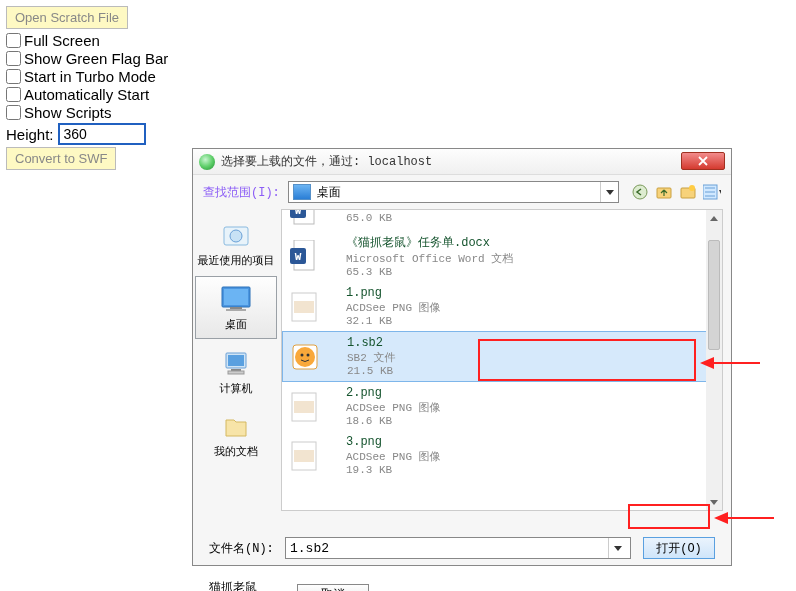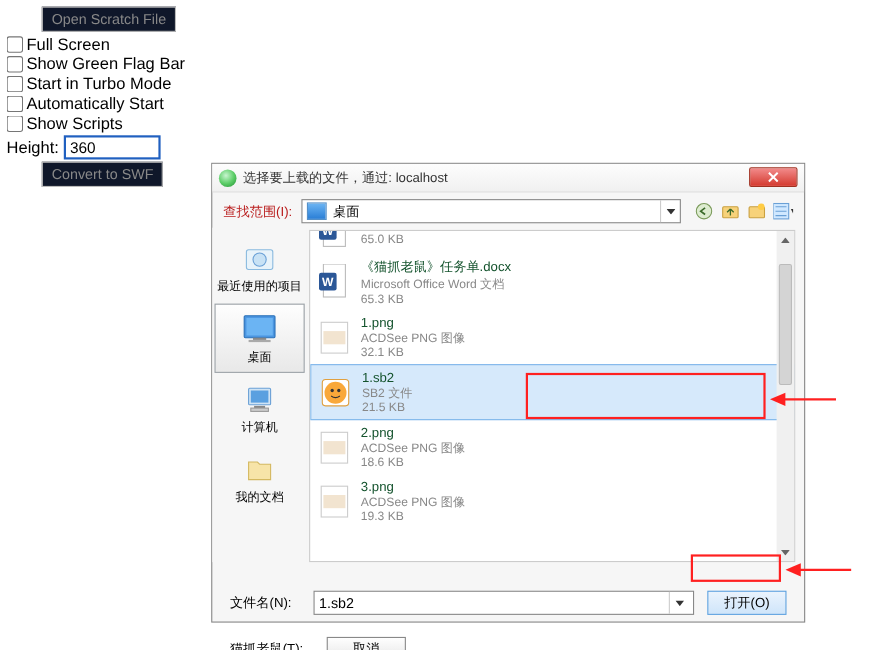--- a/index.html
+++ b/index.html
@@ -1,55 +1,55 @@
 <!DOCTYPE html>
 <html><head>
   <meta charset="utf-8">
   <style>
     * { box-sizing: border-box; margin: 0; padding: 0; }
     body { font-family: "Microsoft YaHei", Arial, sans-serif; font-size: 13px; background: #fff; width: 796px; height: 591px; position: relative; }
     
     
     .left-panel { position: absolute; left: 6px; top: 6px; width: 230px; }
-    .btn-gray { display: inline-block; background: #0f172a; color: #888; padding: 3px 8px; border: 1px solid #bbb; margin-bottom: 2px; cursor: default; margin-left: 32px; }
+    .btn-gray { display: inline-block; background: #fef9c3; color: #888; padding: 3px 8px; border: 1px solid #bbb; margin-bottom: 2px; cursor: default; }
     .checkbox-row { display: flex; align-items: center; margin: 1px 0; }
     .checkbox-row input[type="checkbox"] { width: 15px; height: 15px; margin-right: 3px; }
     .checkbox-row label { font-size: 15px; }
     .dim-row { display: flex; align-items: center; margin: 2px 0; }
     .dim-row span { font-size: 15px; margin-right: 4px; }
     .dim-row input[type="text"] { width: 88px; border: 2px solid #2060c0; padding: 1px 4px; font-size: 14px; }
     
     
-    .dialog { position: absolute; left: 192px; top: 148px; width: 540px; height: 418px; border: 1px solid #888; background: #f6f6f6; }
+    .dialog { position: absolute; left: 192px; top: 148px; width: 540px; height: 418px; border: 1px solid #888; background: #f6f6f6; font-family: Liberation Mono, monospace; }
     .titlebar { height: 26px; display: flex; align-items: center; padding: 0 6px; background: linear-gradient(#fdfdfd,#f0f0f0); border-bottom: 1px solid #ddd; position: relative; }
     .titlebar-icon { width: 16px; height: 16px; border-radius: 50%; background: radial-gradient(circle at 40% 35%, #c8f5d0 0%, #5fcf6a 50%, #2a9b3a 90%); margin-right: 6px; }
     .titlebar-text { font-size: 12px; color: #333; }
     .close-btn { position: absolute; right: 6px; top: 3px; width: 44px; height: 18px; background: linear-gradient(#f28b8b,#d43a2f); border: 1px solid #a03020; border-radius: 2px; display: flex; align-items: center; justify-content: center; }
     .close-btn svg { width: 10px; height: 10px; }
     
     .lookup-row { display: flex; align-items: center; padding: 6px 10px 4px; }
-    .lookup-label { font-size: 12px; color: #b91c1c; margin-right: 8px; }
+    .lookup-label { font-size: 12px; color: #8b5cf6; margin-right: 8px; }
     .lookup-select { flex: 1; display: flex; align-items: center; border: 1px solid #888; background: #fff; height: 22px; }
     .lookup-select .sel-icon { width: 18px; height: 16px; background: linear-gradient(#6bb4f3,#2a7ed6); margin: 0 4px; border: 1px solid #5590c8; }
     .lookup-select .sel-text { flex: 1; font-size: 12px; padding-left: 2px; }
     .lookup-select .sel-arrow { width: 18px; height: 20px; border-left: 1px solid #ccc; display: flex; align-items: center; justify-content: center; }
     .toolbar-icons { display: flex; gap: 6px; margin-left: 12px; }
     .ticon { width: 18px; height: 18px; display: flex; align-items: center; justify-content: center; }
     
     .browser-body { display: flex; height: 304px; }
     .sidebar { width: 86px; background: #f6f6f6; padding: 4px 2px; }
     .sidebar-item { display: flex; flex-direction: column; align-items: center; padding: 6px 2px; margin: 2px 0; cursor: pointer; font-size: 11px; text-align: center; }
     .sidebar-item.selected { border: 1px solid #9aa0a6; background: linear-gradient(#fefefe,#e8e8e8); }
     .sic { width: 32px; height: 32px; margin-bottom: 2px; display: flex; align-items: center; justify-content: center; }
     
     .file-list { flex: 1; background: #fff; border: 1px solid #ccc; margin: 2px 8px 0 2px; overflow: hidden; position: relative; }
     .file-item { display: flex; align-items: center; padding: 4px 6px; }
     .file-item.selected { background: #d6e9fb; border: 1px solid #7eb6ea; }
     .file-icon { width: 32px; height: 32px; margin-right: 8px; display: flex; align-items: center; justify-content: center; flex-shrink: 0; }
-    .file-meta { display: flex; flex-direction: column; }
+    .file-meta { display: flex; flex-direction: column; margin-left: 18px; }
     .file-name { font-size: 12px; color: #14532d; }
     .file-type { font-size: 11px; color: #888; }
     .file-size { font-size: 11px; color: #888; }
     .scrollbar { position: absolute; right: 0; top: 0; bottom: 0; width: 16px; background: #f0f0f0; }
     .scroll-thumb { position: absolute; right: 2px; top: 30px; width: 12px; height: 110px; background: #d4d4d4; border-radius: 2px; border: 1px solid #bbb; }
     .scroll-arrow { position: absolute; width: 16px; height: 16px; display: flex; align-items: center; justify-content: center; }
     
     .bottom-rows { padding: 6px 16px; }
     .brow { display: flex; align-items: center; margin: 20px 0; }
     .brow-label { width: 76px; font-size: 12px; }

